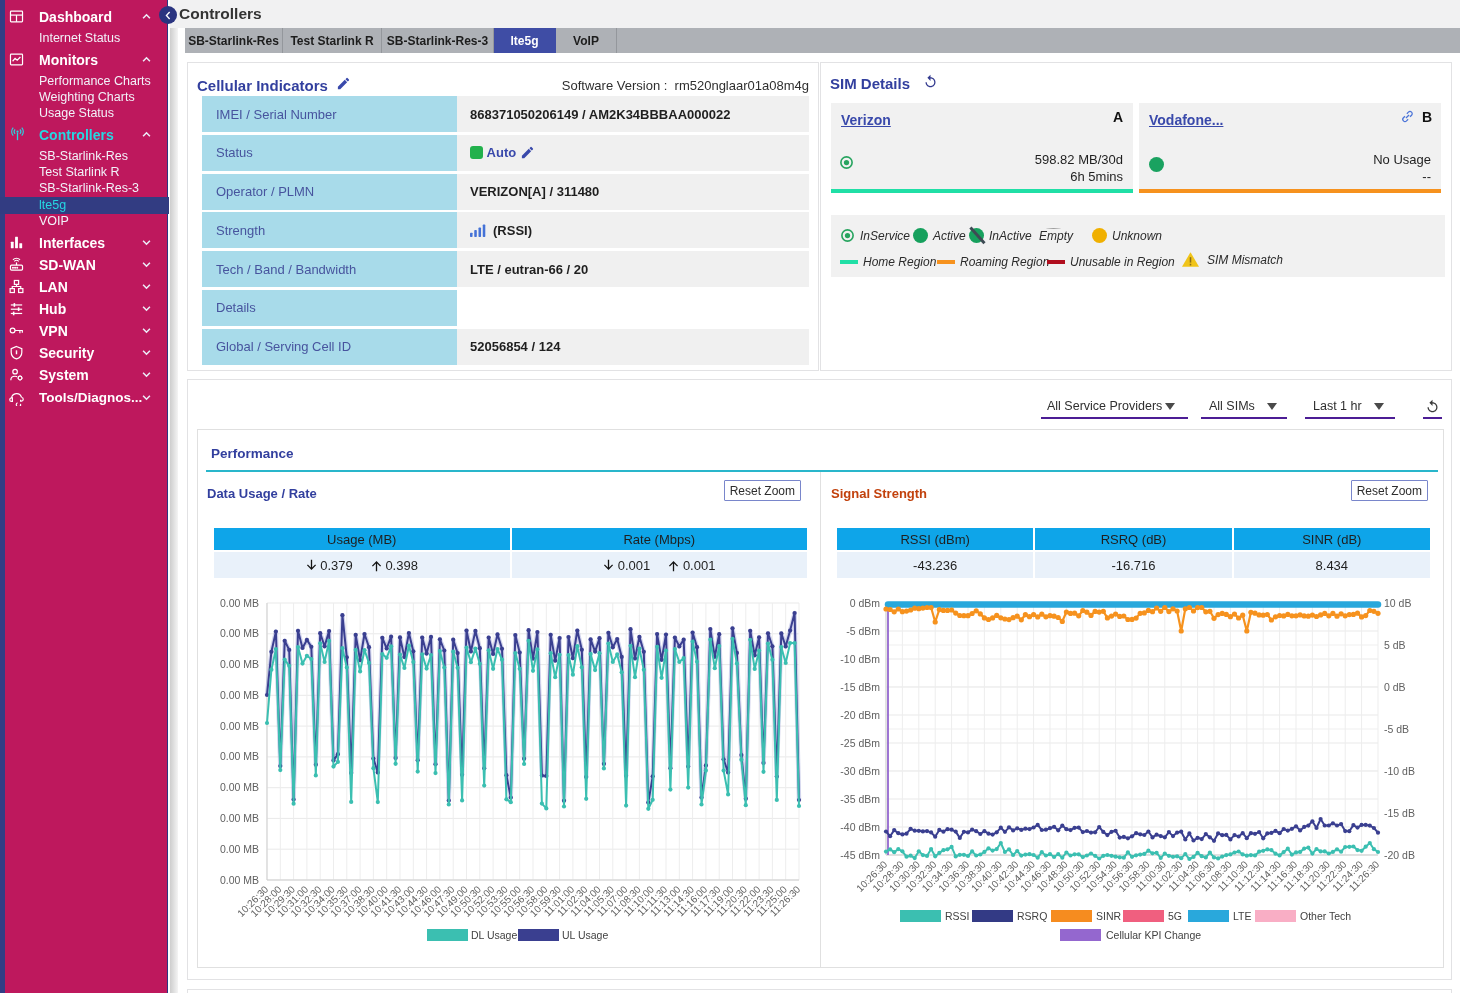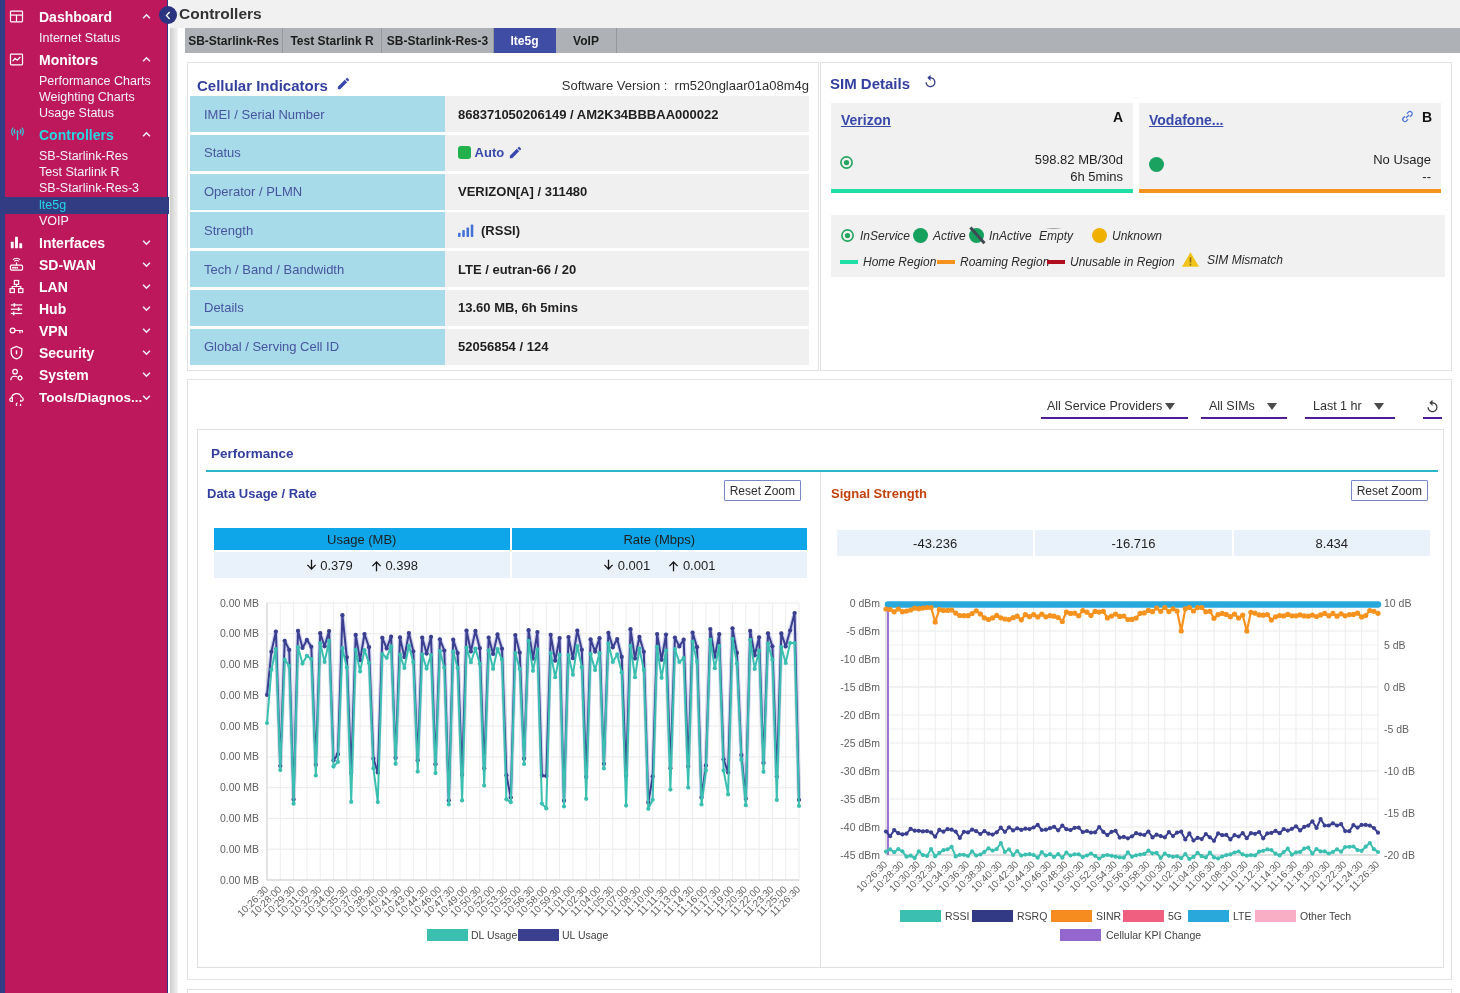--- a/index.html
+++ b/index.html
@@ -212,21 +212,21 @@
     <div class="tab" style="width:112px">SB-Starlink-Res-3</div>
     <div class="tab active" style="width:62px">lte5g</div>
     <div class="tab" style="width:61px">VoIP</div>
   </div>
 
   <div class="card" id="card1">
     <div style="position:absolute;left:9px;top:13px;" class="ctitle">Cellular Indicators &nbsp;<svg width="15" height="15" viewBox="0 0 24 24" fill="#3949ab">
           <path d="M3 17.25V21h3.75L17.8 9.94l-3.75-3.75L3 17.25zM20.7 7.04c.39-.39.39-1.02 0-1.41l-2.34-2.34a.996.996 0 0 0-1.41 0l-1.83 1.83 3.75 3.75 1.83-1.83z"></path>
         </svg></div>
     <div style="position:absolute;right:9px;top:15px;font-size:13px;color:#2f2f2f;">Software Version : &nbsp;rm520nglaar01a08m4g</div>
-    <div style="position:absolute;left:2px;top:33px;right:9px;">
+    <div style="position:absolute;left:14px;top:33px;right:9px;">
         <div class="crow">
           <div class="clab">IMEI / Serial Number</div>
           <div class="cval">868371050206149 / AM2K34BBBAA000022</div>
         </div>
         <div class="crow">
           <div class="clab">Status</div>
           <div class="cval"><span style="display:inline-block;width:13px;height:13px;border-radius:3px;background:#22b14c;vertical-align:-2px;"></span> <span style="color:#3949ab;font-weight:bold;">&nbsp;Auto</span> &nbsp;<svg width="15" height="15" viewBox="0 0 24 24" fill="#3949ab">
               <path d="M3 17.25V21h3.75L17.8 9.94l-3.75-3.75L3 17.25zM20.7 7.04c.39-.39.39-1.02 0-1.41l-2.34-2.34a.996.996 0 0 0-1.41 0l-1.83 1.83 3.75 3.75 1.83-1.83z"></path>
             </svg></div>
         </div>
@@ -245,21 +245,20 @@
             </svg>
             <b style="margin-left:6px;">(RSSI)</b>
           </div>
         </div>
         <div class="crow">
           <div class="clab">Tech / Band / Bandwidth</div>
           <div class="cval">LTE / eutran-66 / 20</div>
         </div>
         <div class="crow">
           <div class="clab">Details</div>
-          <div class="cval">13.60 MB, 6h 5mins</div>
         </div>
         <div class="crow">
           <div class="clab">Global / Serving Cell ID</div>
           <div class="cval">52056854 / 124</div>
         </div>
       </div>
   </div>
 
   <div class="card" id="card2">
     <div style="position:absolute;left:9px;top:11px;" class="ctitle">SIM Details &nbsp; <svg width="15" height="15" viewBox="0 0 24 24" fill="#333a8f">
@@ -377,20 +376,25 @@
                 <path d="M7 19 h2 V7 l4.6 4.6 1.4-1.4 -7-7 -7 7 1.4 1.4 L7 7 Z"></path>
               </svg>&nbsp;0.398</div>
             <div class="stval" style="flex:1"><svg class="asvg" width="11" height="13" viewBox="0 0 16 20" fill="#141414">
                 <path d="M7 1 h2 v12 l4.6-4.6 1.4 1.4 -7 7 -7-7 1.4-1.4 L7 13 Z"></path>
               </svg>&nbsp;0.001&nbsp;&nbsp;&nbsp;&nbsp;&nbsp;<svg class="asvg" width="11" height="13" viewBox="0 0 16 20" fill="#141414">
                 <path d="M7 19 h2 V7 l4.6 4.6 1.4-1.4 -7-7 -7 7 1.4 1.4 L7 7 Z"></path>
               </svg>&nbsp;0.001</div>
           </div>
       </div>
       <div style="position:absolute;left:639px;top:98px;width:593px;">
+        <div style="display:flex;gap:2px;">
+            <div class="sthead" style="flex:1">RSSI (dBm)</div>
+            <div class="sthead" style="flex:1">RSRQ (dB)</div>
+            <div class="sthead" style="flex:1">SINR (dB)</div>
+          </div>
         <div style="display:flex;gap:2px;">
             <div class="stval" style="flex:1">-43.236</div>
             <div class="stval" style="flex:1">-16.716</div>
             <div class="stval" style="flex:1">8.434</div>
           </div>
       </div>
     </div>
   </div>
   <div class="card" id="card4"></div>
 </div>

